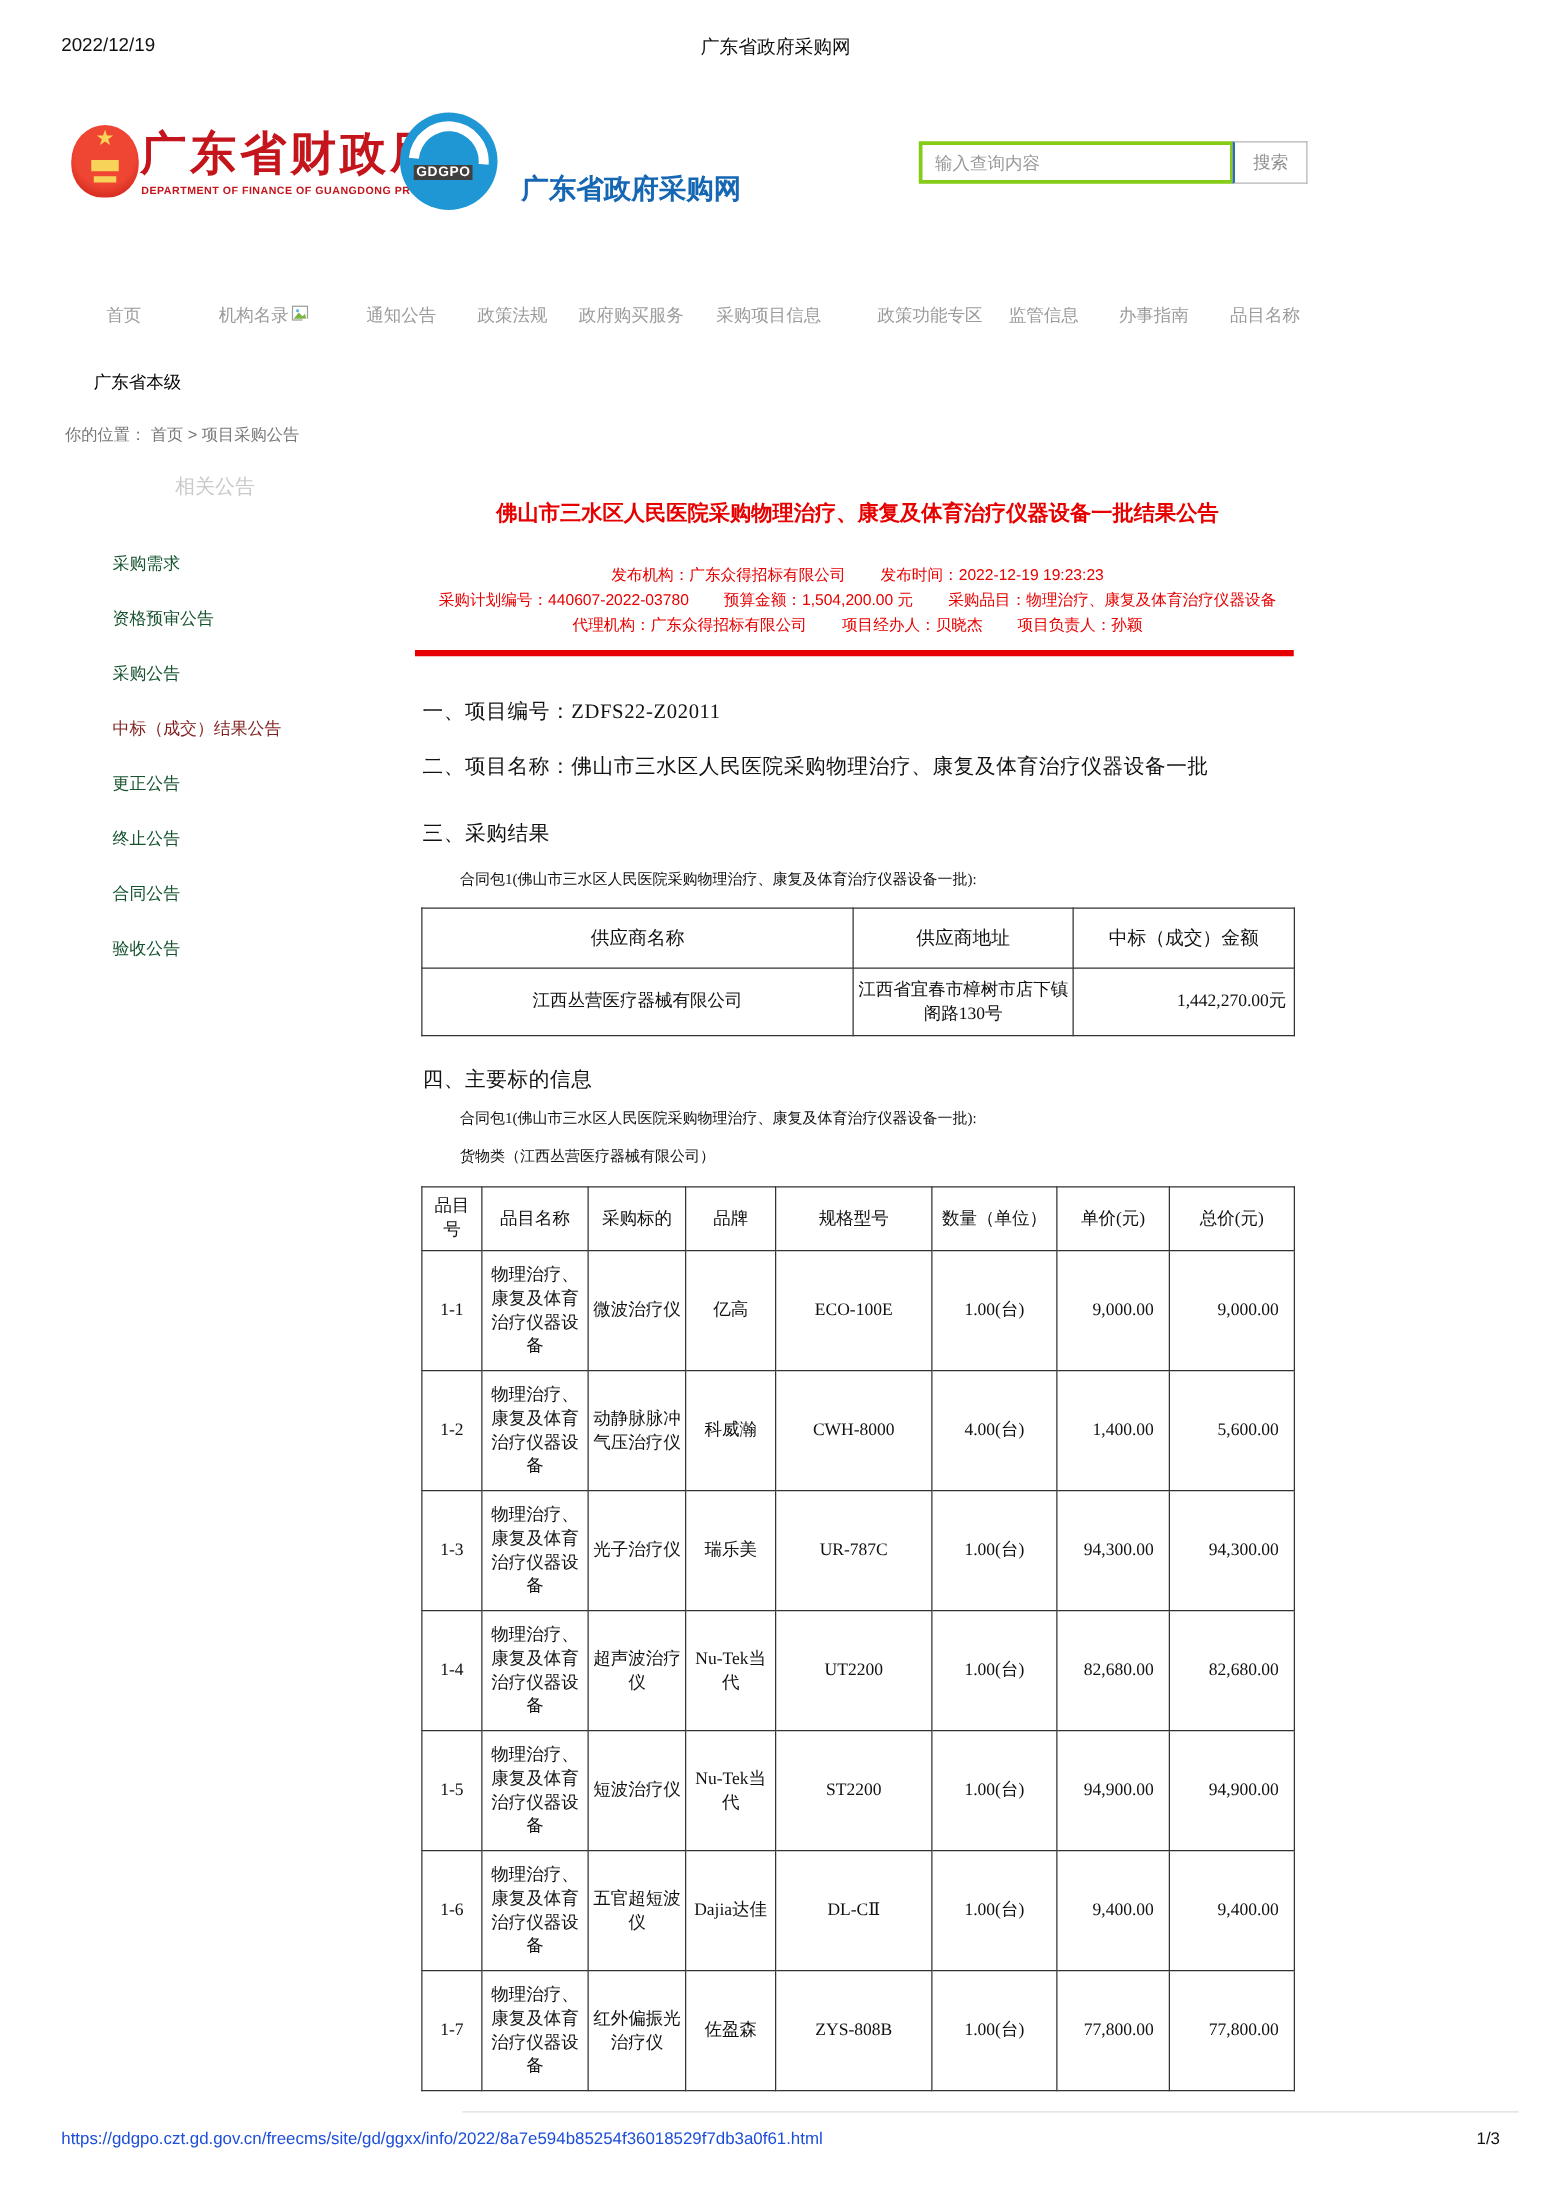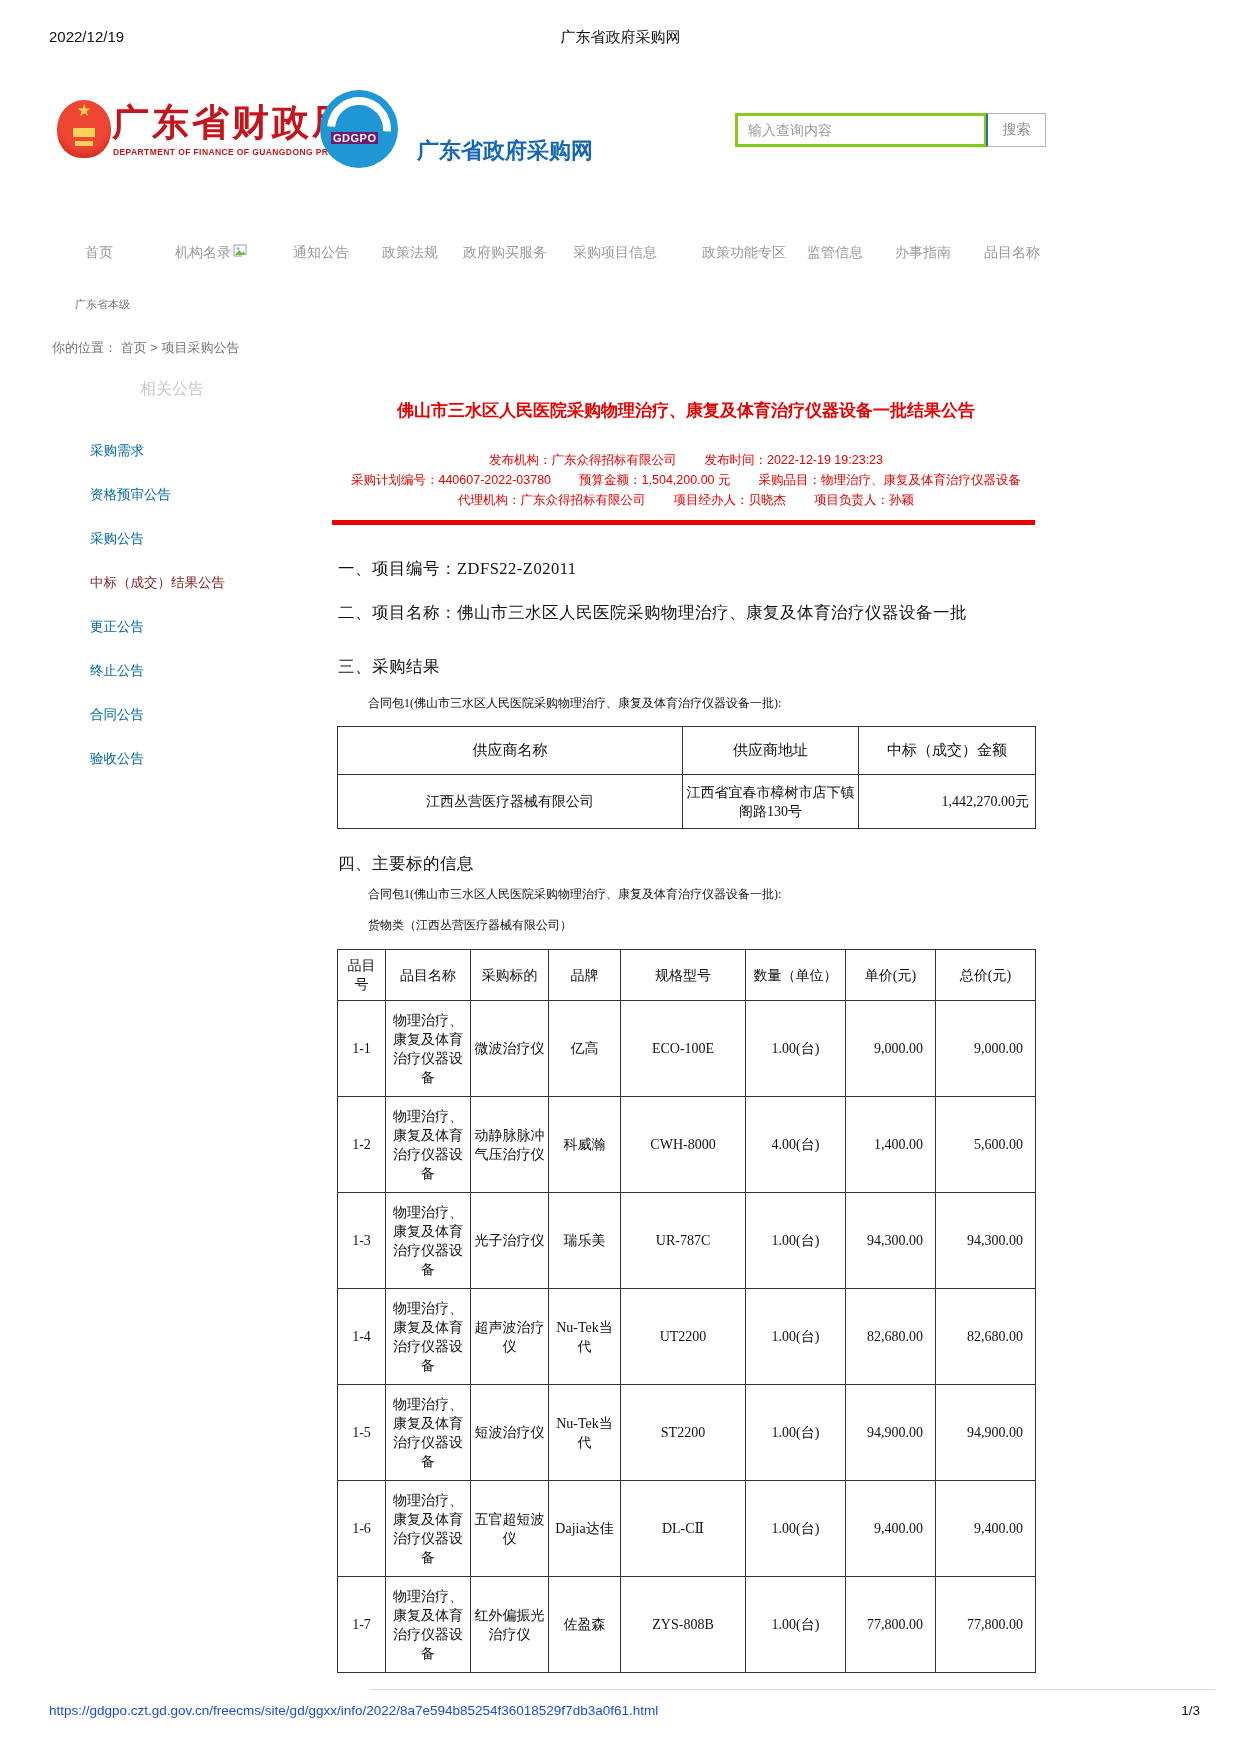--- a/index.html
+++ b/index.html
@@ -22,43 +22,43 @@
   .emblem .gate{position:absolute;left:16px;top:28px;width:22px;height:9px;background:#f8d35a;
           box-shadow:0 11px 0 -2px #f8d35a;}
   .fin-name{left:112px;top:98px;font-family:"Liberation Serif","DejaVu Serif",serif;
           font-weight:bold;font-size:37px;color:#c4151c;letter-spacing:3px;white-space:nowrap;}
   .fin-sub{left:113px;top:147px;font-size:8.5px;font-weight:bold;color:#c4151c;letter-spacing:.4px;white-space:nowrap;}
   .gdgpo{left:320px;top:90px;width:78px;height:78px;border-radius:50%;background:#1f97d4;overflow:hidden;}
   .gdgpo::before{content:'';position:absolute;left:7px;top:7px;width:48px;height:48px;border-radius:50%;
           border:8px solid #fff;border-left-color:transparent;border-bottom-color:transparent;
           transform:rotate(-40deg);}
   .gdgpo-text{position:absolute;left:11px;top:42px;font-size:11px;font-weight:bold;color:#fff;
-          background:#701a75;padding:0 2px;letter-spacing:.5px;}
+          background:#404040;padding:0 2px;letter-spacing:.5px;}
   .site-t1{left:417px;top:100px;font-size:27px;font-weight:bold;color:#1566b3;white-space:nowrap;}
   .site-t2{left:417px;top:136px;font-size:22px;font-weight:bold;color:#1566b3;white-space:nowrap;}
   .search-input{left:735px;top:113px;width:252px;height:34px;box-sizing:border-box;
           border:3px solid #84cc16;padding:0 10px;font-size:14px;color:#555;outline:none;
           font-family:inherit;}
   .search-input::placeholder{color:#9a9a9a;}
   .search-btn{left:986px;top:113px;width:60px;height:34px;box-sizing:border-box;background:#fff;
           border:1px solid #b5b5b5;border-left:2px solid #2f6ea5;color:#8f8f8f;font-size:14px;
           font-family:inherit;cursor:pointer;}
 
   
   .nav-item{top:244px;font-size:14px;color:#9b9b9b;white-space:nowrap;cursor:pointer;}
   .nav-item svg{vertical-align:-2px;margin-left:2px;}
 
-  .region{left:75px;top:297px;font-size:11px;color:#737373;}
+  .region{left:75px;top:297px;font-size:14px;color:#000000;}
   .breadcrumb{left:52px;top:339px;font-size:13px;color:#777;}
   .breadcrumb .bc-link{cursor:pointer;}
 
   
   .side-title{left:140px;top:379px;font-size:16px;color:#c9c9c9;}
   .side-list{left:90px;top:442px;list-style:none;margin:0;padding:0;}
-  .side-list li{height:44px;font-size:13.5px;color:#0369a1;cursor:pointer;white-space:nowrap;}
+  .side-list li{height:44px;font-size:13.5px;color:#14532d;cursor:pointer;white-space:nowrap;}
   .side-list li.active{color:#7f1d1d;}
 
   
   .ann-title{left:337px;top:399px;width:698px;text-align:center;font-size:17px;font-weight:bold;
           color:#e60000;white-space:nowrap;}
   .meta{width:698px;left:337px;text-align:center;font-size:12.5px;color:#e60000;white-space:nowrap;}
   .meta .gap{margin-left:28px;}
   .m1{top:452px;} .m2{top:472px;} .m3{top:492px;}
   .red-bar{left:332px;top:520px;width:703px;height:5px;background:#e60000;}
 

